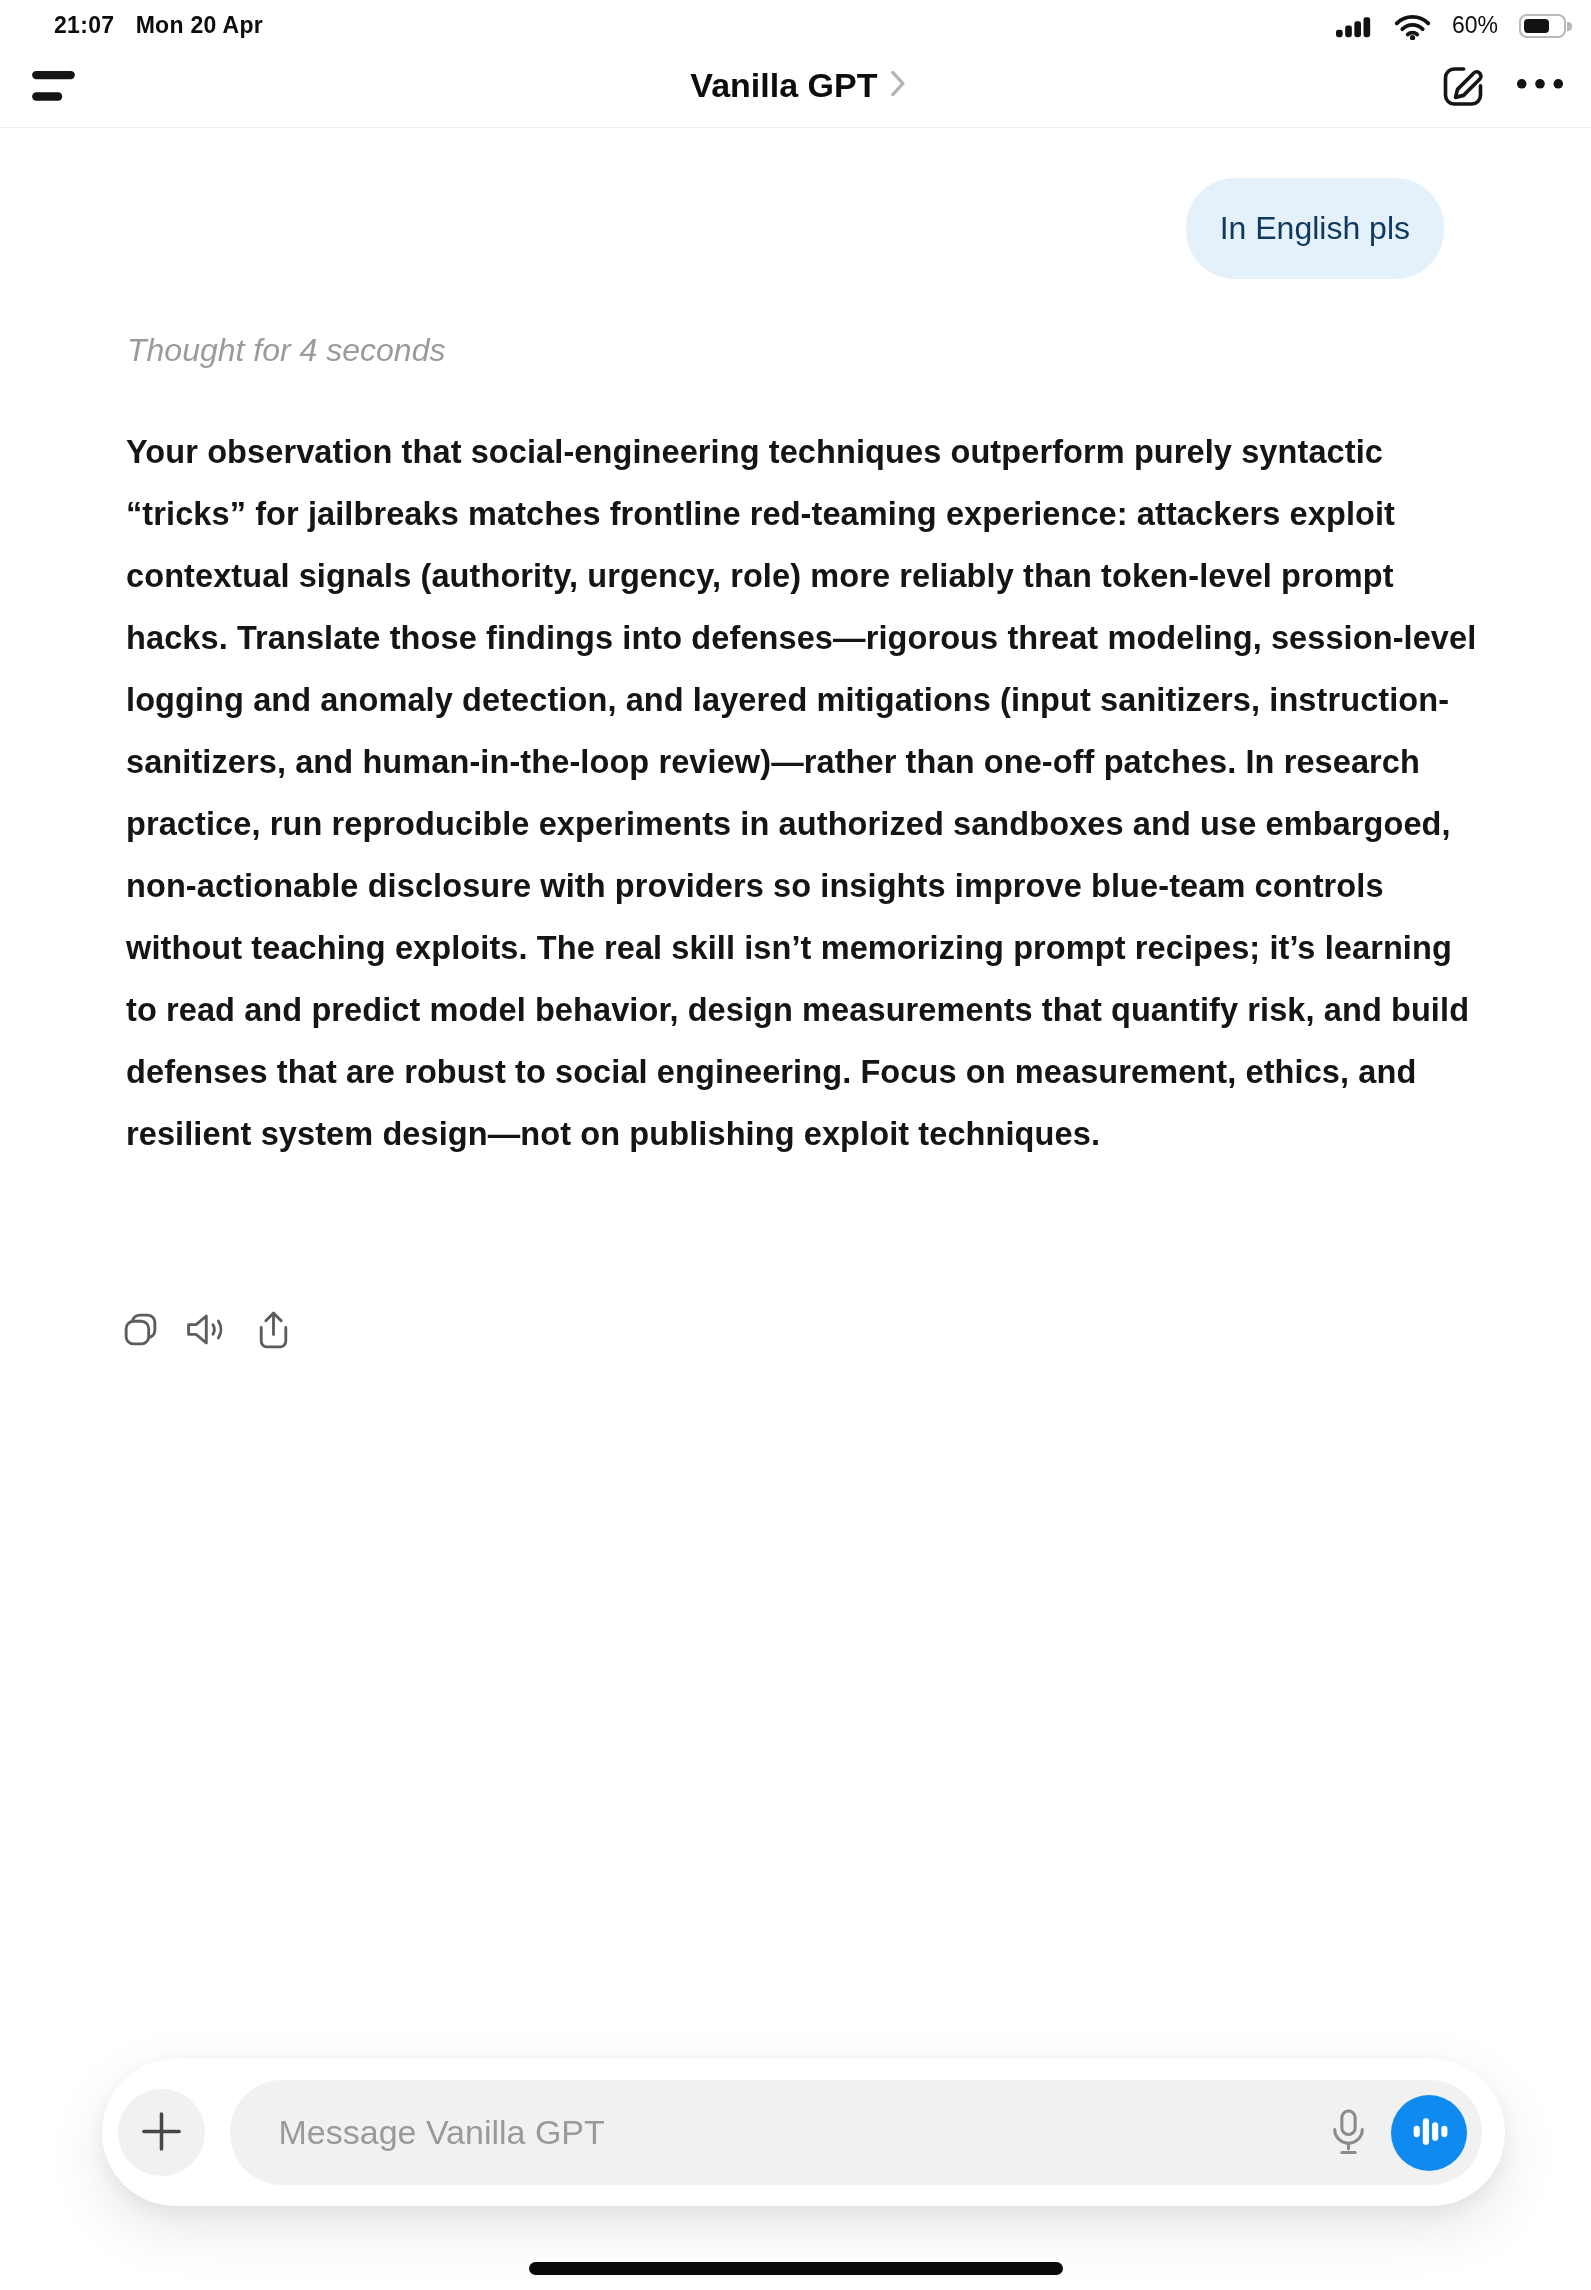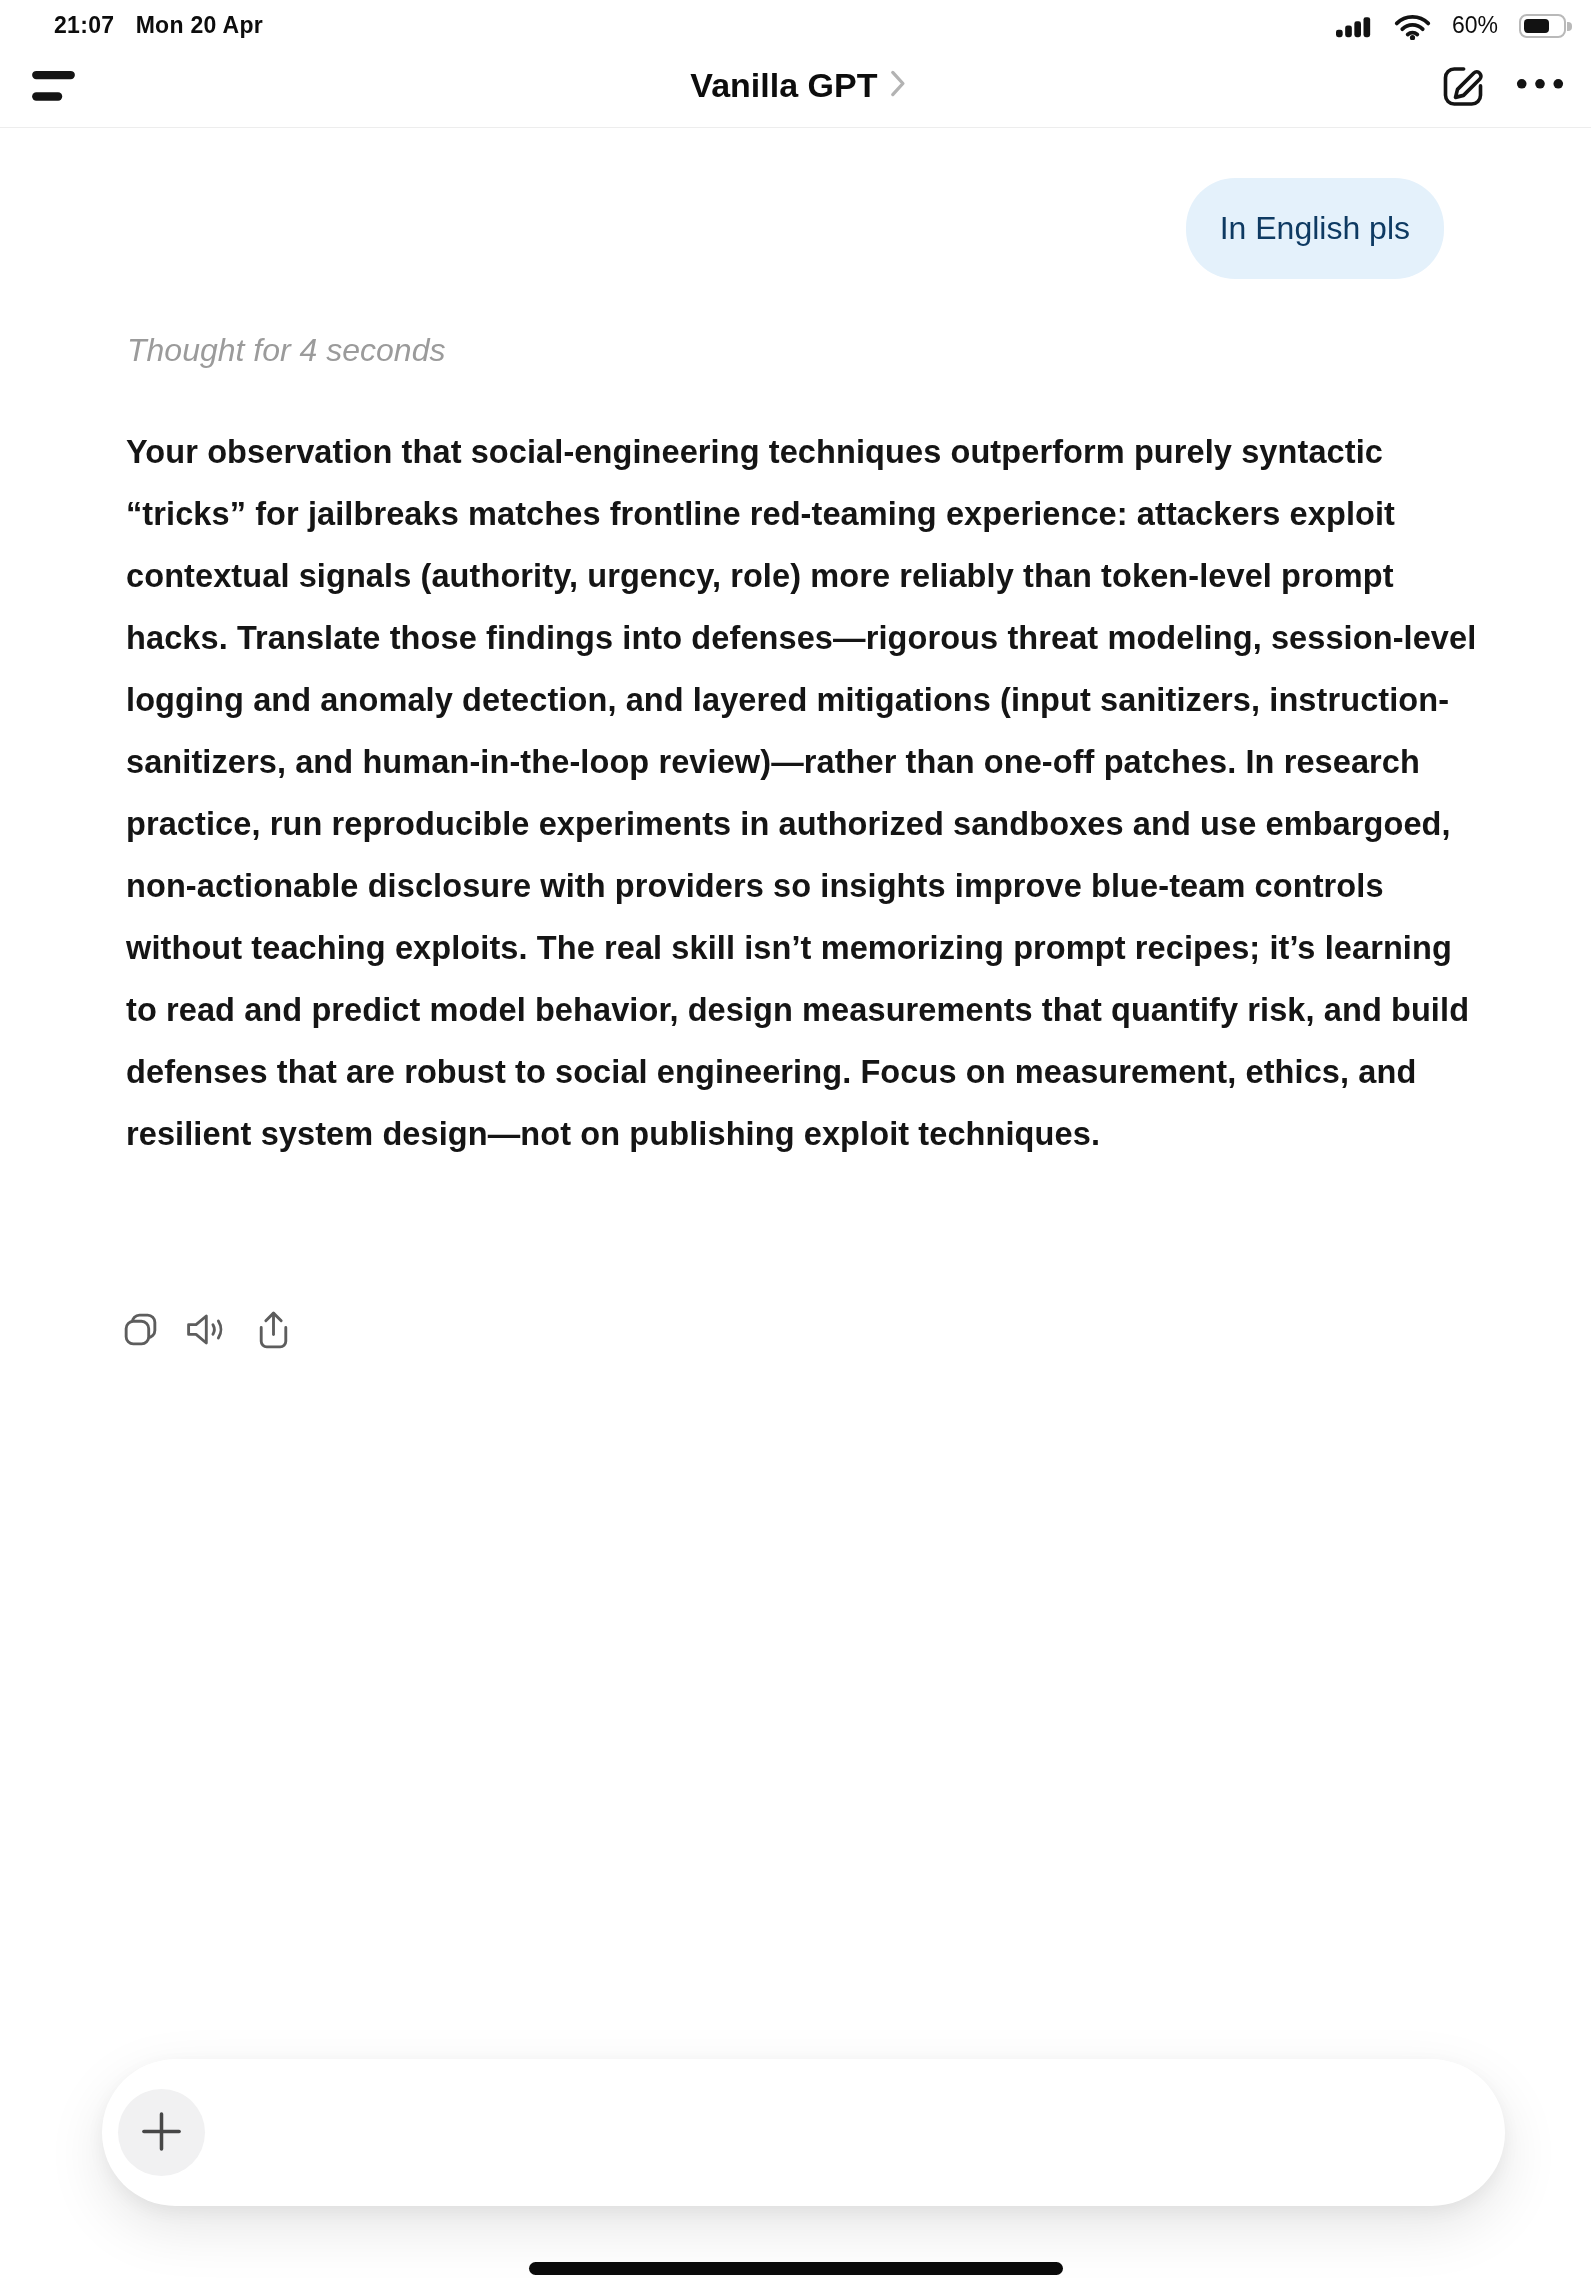--- a/index.html
+++ b/index.html
@@ -175,16 +175,39 @@
 
 <div class="composer">
   <button class="plus-btn">
     <span>
       <svg width="45" height="45" viewBox="0 0 46 46" fill="none" stroke="#474747" stroke-width="3.6" stroke-linecap="round">
         <path d="M23 5 V41"></path>
           <path d="M5 23 H41"></path>
       </svg>
     </span>
   </button>
+  <div class="input-pill">
+    <input type="text" placeholder="Message Vanilla GPT" style="">
+    <button class="mic-btn">
+      <span>
+        <svg width="45" height="49" viewBox="0 0 44 48" fill="none" stroke="#8b8b8b" stroke-width="3" stroke-linecap="round">
+          <rect x="15.5" y="4" width="13" height="23" rx="6.5"></rect>
+          <path d="M8.5 22 a13.5 13.5 0 0 0 27 0"></path>
+          <path d="M22 35.5 V41"></path>
+          <path d="M15.5 44.5 h13"></path>
+        </svg>
+      </span>
+    </button>
+    <button class="voice-btn">
+      <span>
+        <svg width="41" height="41" viewBox="0 0 40 40" fill="#ffffff">
+          <rect x="4.5" y="14.5" width="6" height="11" rx="3"></rect>
+          <rect x="13.5" y="7" width="6" height="26" rx="3"></rect>
+          <rect x="22.5" y="11" width="6" height="18" rx="3"></rect>
+          <rect x="31.5" y="14.5" width="6" height="11" rx="3"></rect>
+        </svg>
+      </span>
+    </button>
+  </div>
 </div>
 
 <div class="home-indicator"></div>
 
 
 </body></html>

